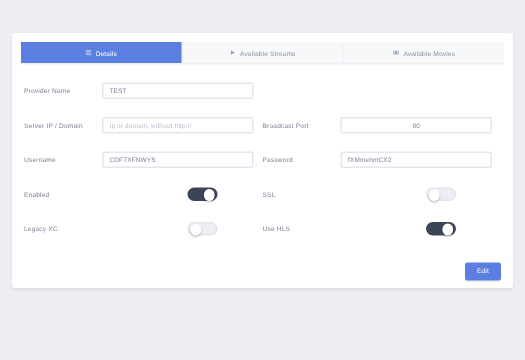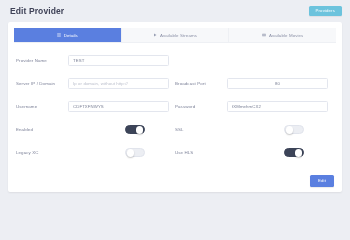--- a/index.html
+++ b/index.html
@@ -167,24 +167,20 @@
     cursor: pointer;
     letter-spacing: .15px;
     box-shadow: 0 1px 1px rgba(0,0,0,.08);
   }
 </style>
 </head>
 <body>
 
 <div class="page">
 
-  <div class="page-header">
-    <div class="page-title">Edit Provider</div>
-    <button class="btn-providers">Providers</button>
-  </div>
 
   <div class="card">
 
     <div class="tabs">
 
       <div class="tab active">
         <span class="tab-ico">
           <svg viewBox="0 0 16 16">
               <rect x="1" y="2" width="14" height="12" rx="1.5" fill="none" stroke="#ffffff" stroke-width="1.6"></rect>
               <line x1="4" y1="6" x2="12" y2="6" stroke="#ffffff" stroke-width="1.4"></line>

